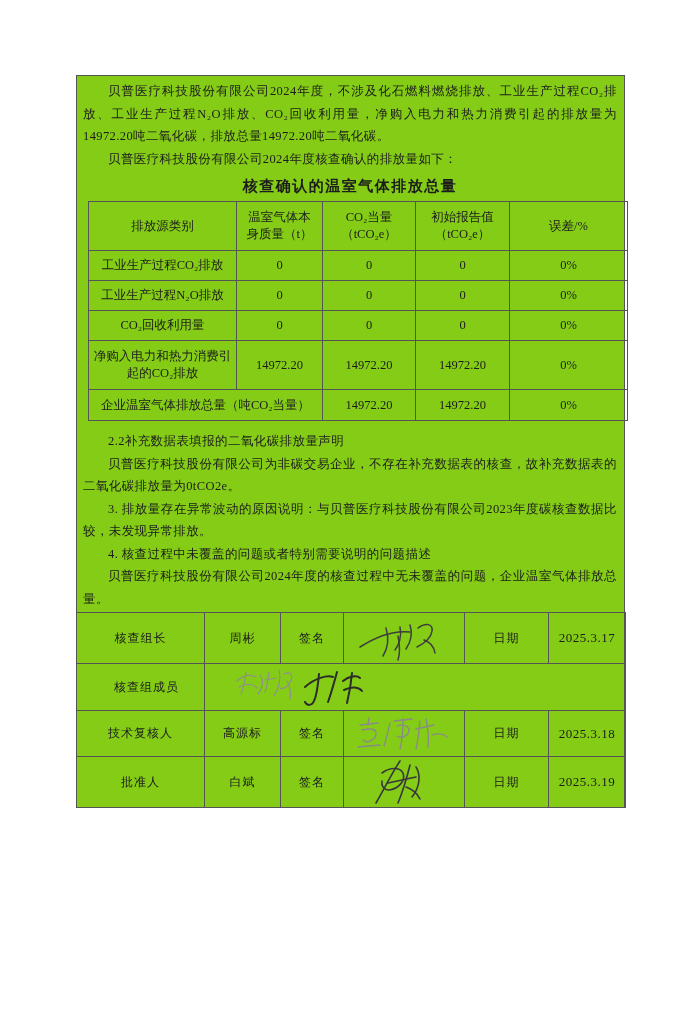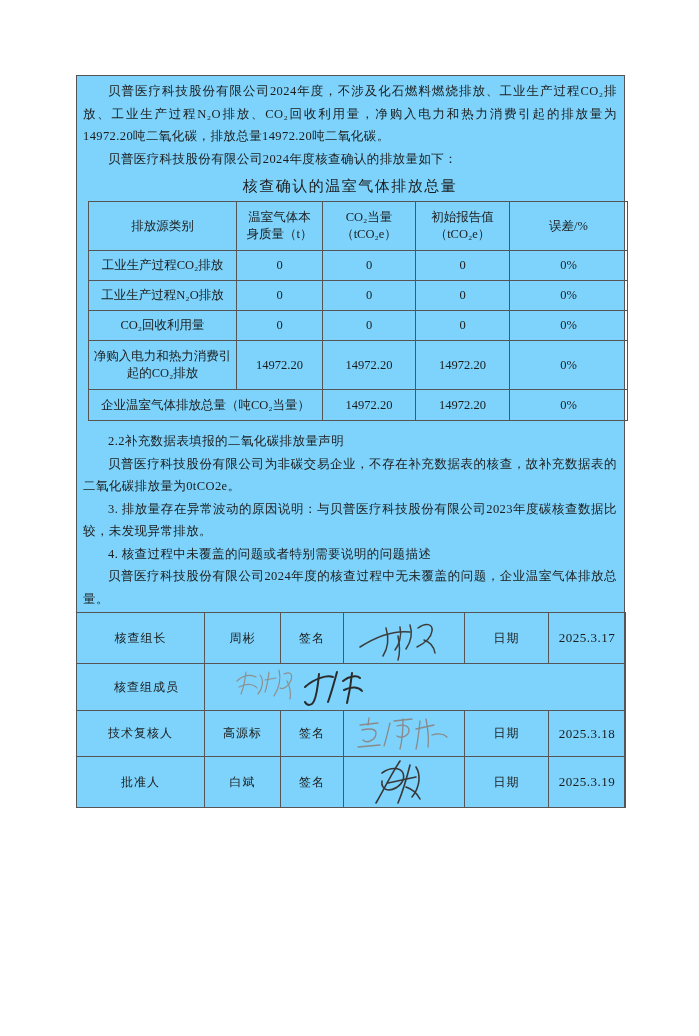--- a/index.html
+++ b/index.html
@@ -4,31 +4,31 @@
 <style>
   html,body { margin:0; padding:0; background:#ffffff; }
   body {
     width:699px; height:1036px;
     font-family:"Liberation Serif","DejaVu Serif",serif;
     color:#1c1c1c;
   }
   .page { position:relative; width:699px; height:1036px; background:#fff; overflow:hidden; }
   .doc-box {
     position:absolute; left:76px; top:75px; width:547px;
-    border:1px solid #555; background:#7dd3fc;
+    border:1px solid #555; background:#84cc16;
   }
   .content-cell { padding:4px 7px 2px 6px; }
   .para {
     margin:0; font-size:12.5px; line-height:22.5px;
     text-align:justify; text-indent:2em; letter-spacing:0.4px;
   }
   .mt4 { margin-top:9px; }
   .table-title {
     margin:7px 0 5px; text-align:center; text-indent:0;
-    font-size:15px; font-weight:normal; letter-spacing:1.5px;
+    font-size:15px; font-weight:bold; letter-spacing:1.5px;
   }
   table { border-collapse:collapse; table-layout:fixed; }
   .emissions { width:539px; margin-left:5px; }
   .emissions th, .emissions td {
     border:1px solid #555; text-align:center; vertical-align:middle;
     font-size:12.5px; padding:1px 2px; white-space:pre-line; line-height:17px;
   }
   .emissions th { font-weight:normal; height:46px; }
   .emissions td.rowc { height:27px; }
   .emissions td.tall { height:46px; }

